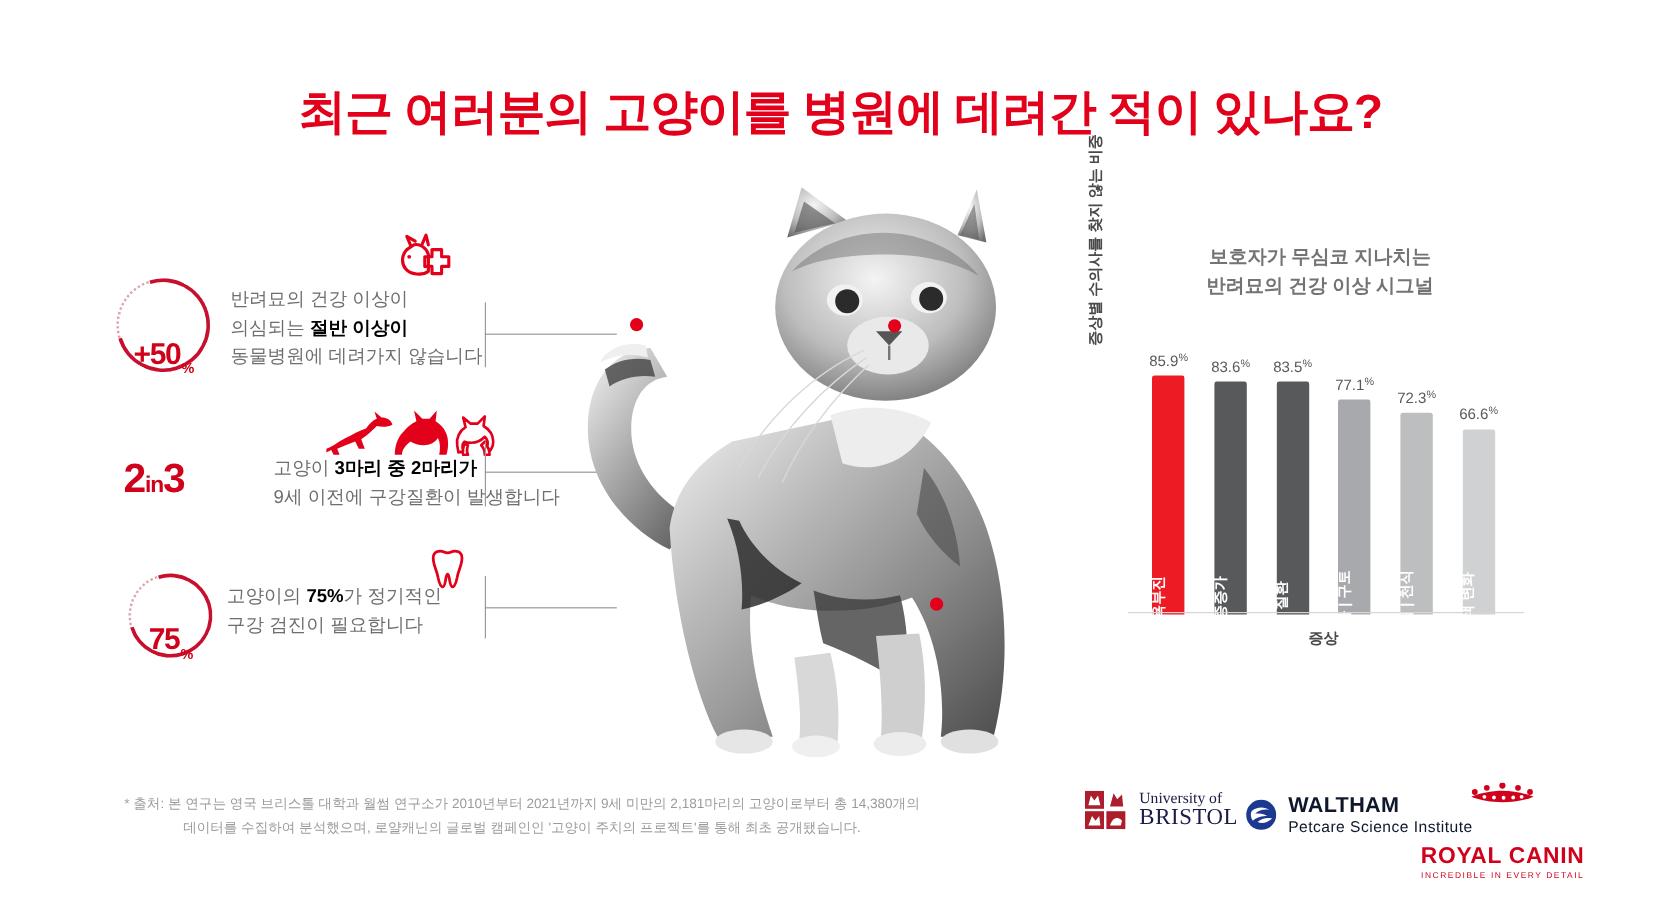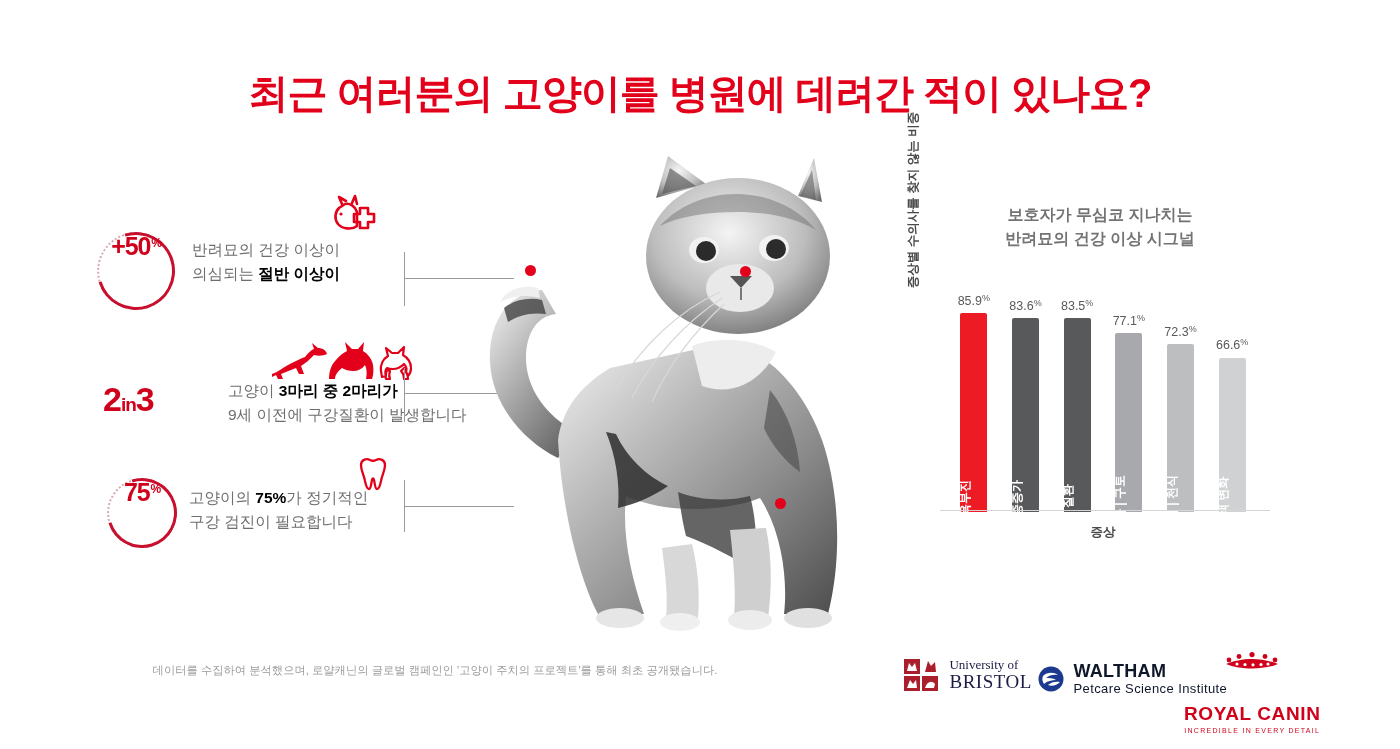--- a/index.html
+++ b/index.html
@@ -27,21 +27,21 @@
     position:absolute;inset:0;border-radius:50%;
     border:2px dotted #d9a7ae;box-sizing:border-box;
   }
   .badge .ring-solid{
     position:absolute;inset:0;border-radius:50%;box-sizing:border-box;
     border:3px solid transparent;
     border-top-color:#c8102e;border-right-color:#c8102e;border-bottom-color:#c8102e;
     transform:rotate(28deg);
   }
   .badge .bval{
-    position:absolute;inset:0;display:flex;align-items:flex-start;justify-content:center;
+    position:absolute;inset:0;display:flex;align-items:flex-end;justify-content:center;
     color:#d0021b;font-weight:bold;font-size:25px;letter-spacing:-1.2px;
   }
   .badge .bval sup{font-size:12px;font-weight:bold;margin-left:1px;vertical-align:baseline;position:relative;top:4px;}
 
   .stat-text{
     position:absolute;left:95px;top:6px;font-size:15.5px;line-height:1.55;
     color:#6d6e71;white-space:nowrap;
   }
   .stat-text .hl{color:#000000;font-weight:bold;}
 
@@ -113,20 +113,21 @@
       <div class="ring-dot"></div>
       <div class="ring-solid"></div>
       <div class="bval">
         <span>+50</span>
           <sup>%</sup>
       </div>
     </div>
     <div class="stat-text">
       <div><span>반려묘의 건강 이상이</span></div>
       <div><span>의심되는 </span><span class="hl">절반 이상이</span></div>
+      <div><span>동물병원에 데려가지 않습니다</span></div>
     </div>
   </div>
 
   <div class="sicon" style="left:330px;top:192px;">
     <svg width="62" height="48" viewBox="0 0 62 48">
       <g fill="none" stroke="#e2001a" stroke-width="2.6" stroke-linejoin="round" stroke-linecap="round">
         <path d="M9 16 C5 20,4 27,8 32 C12 37,22 38,27 34 L27 20 C25 14,20 11,15 12 Z"></path>
         <path d="M12 12 L9 5 L16 9"></path>
         <path d="M22 11 L25 4 L27 12"></path>
         <path d="M30 16 L30 22 L24 22 L24 30 L30 30 L30 36 L38 36 L38 30 L44 30 L44 22 L38 22 L38 16 Z"></path>
@@ -286,20 +287,21 @@
       </div>
       <div class="bar" style="height: 154.512px; background: rgb(207, 209, 210); left: 270.667px;">
         <div class="cap">66.6<sup>%</sup></div>
         <div class="vlabel">털 색 변화</div>
       </div>
     </div>
   <div class="baseline"></div>
   <div class="xaxis-label">증상</div>
 
   <div class="footnote">
+    <div>* 출처: 본 연구는 영국 브리스톨 대학과 월썸 연구소가 2010년부터 2021년까지 9세 미만의 2,181마리의 고양이로부터 총 14,380개의</div>
     <div>데이터를 수집하여 분석했으며, 로얄캐닌의 글로벌 캠페인인 '고양이 주치의 프로젝트'를 통해 최초 공개됐습니다.</div>
   </div>
 
   <div class="logos">
 
     <div class="logo" style="left:14px;top:8px;">
       <svg width="34" height="32" viewBox="0 0 34 32" style="vertical-align:middle">
         <rect x="0" y="0" width="16" height="15" fill="#ab1f2d"></rect>
         <rect x="18" y="0" width="16" height="15" fill="#ffffff"></rect>
         <rect x="0" y="17" width="16" height="15" fill="#ab1f2d"></rect>

